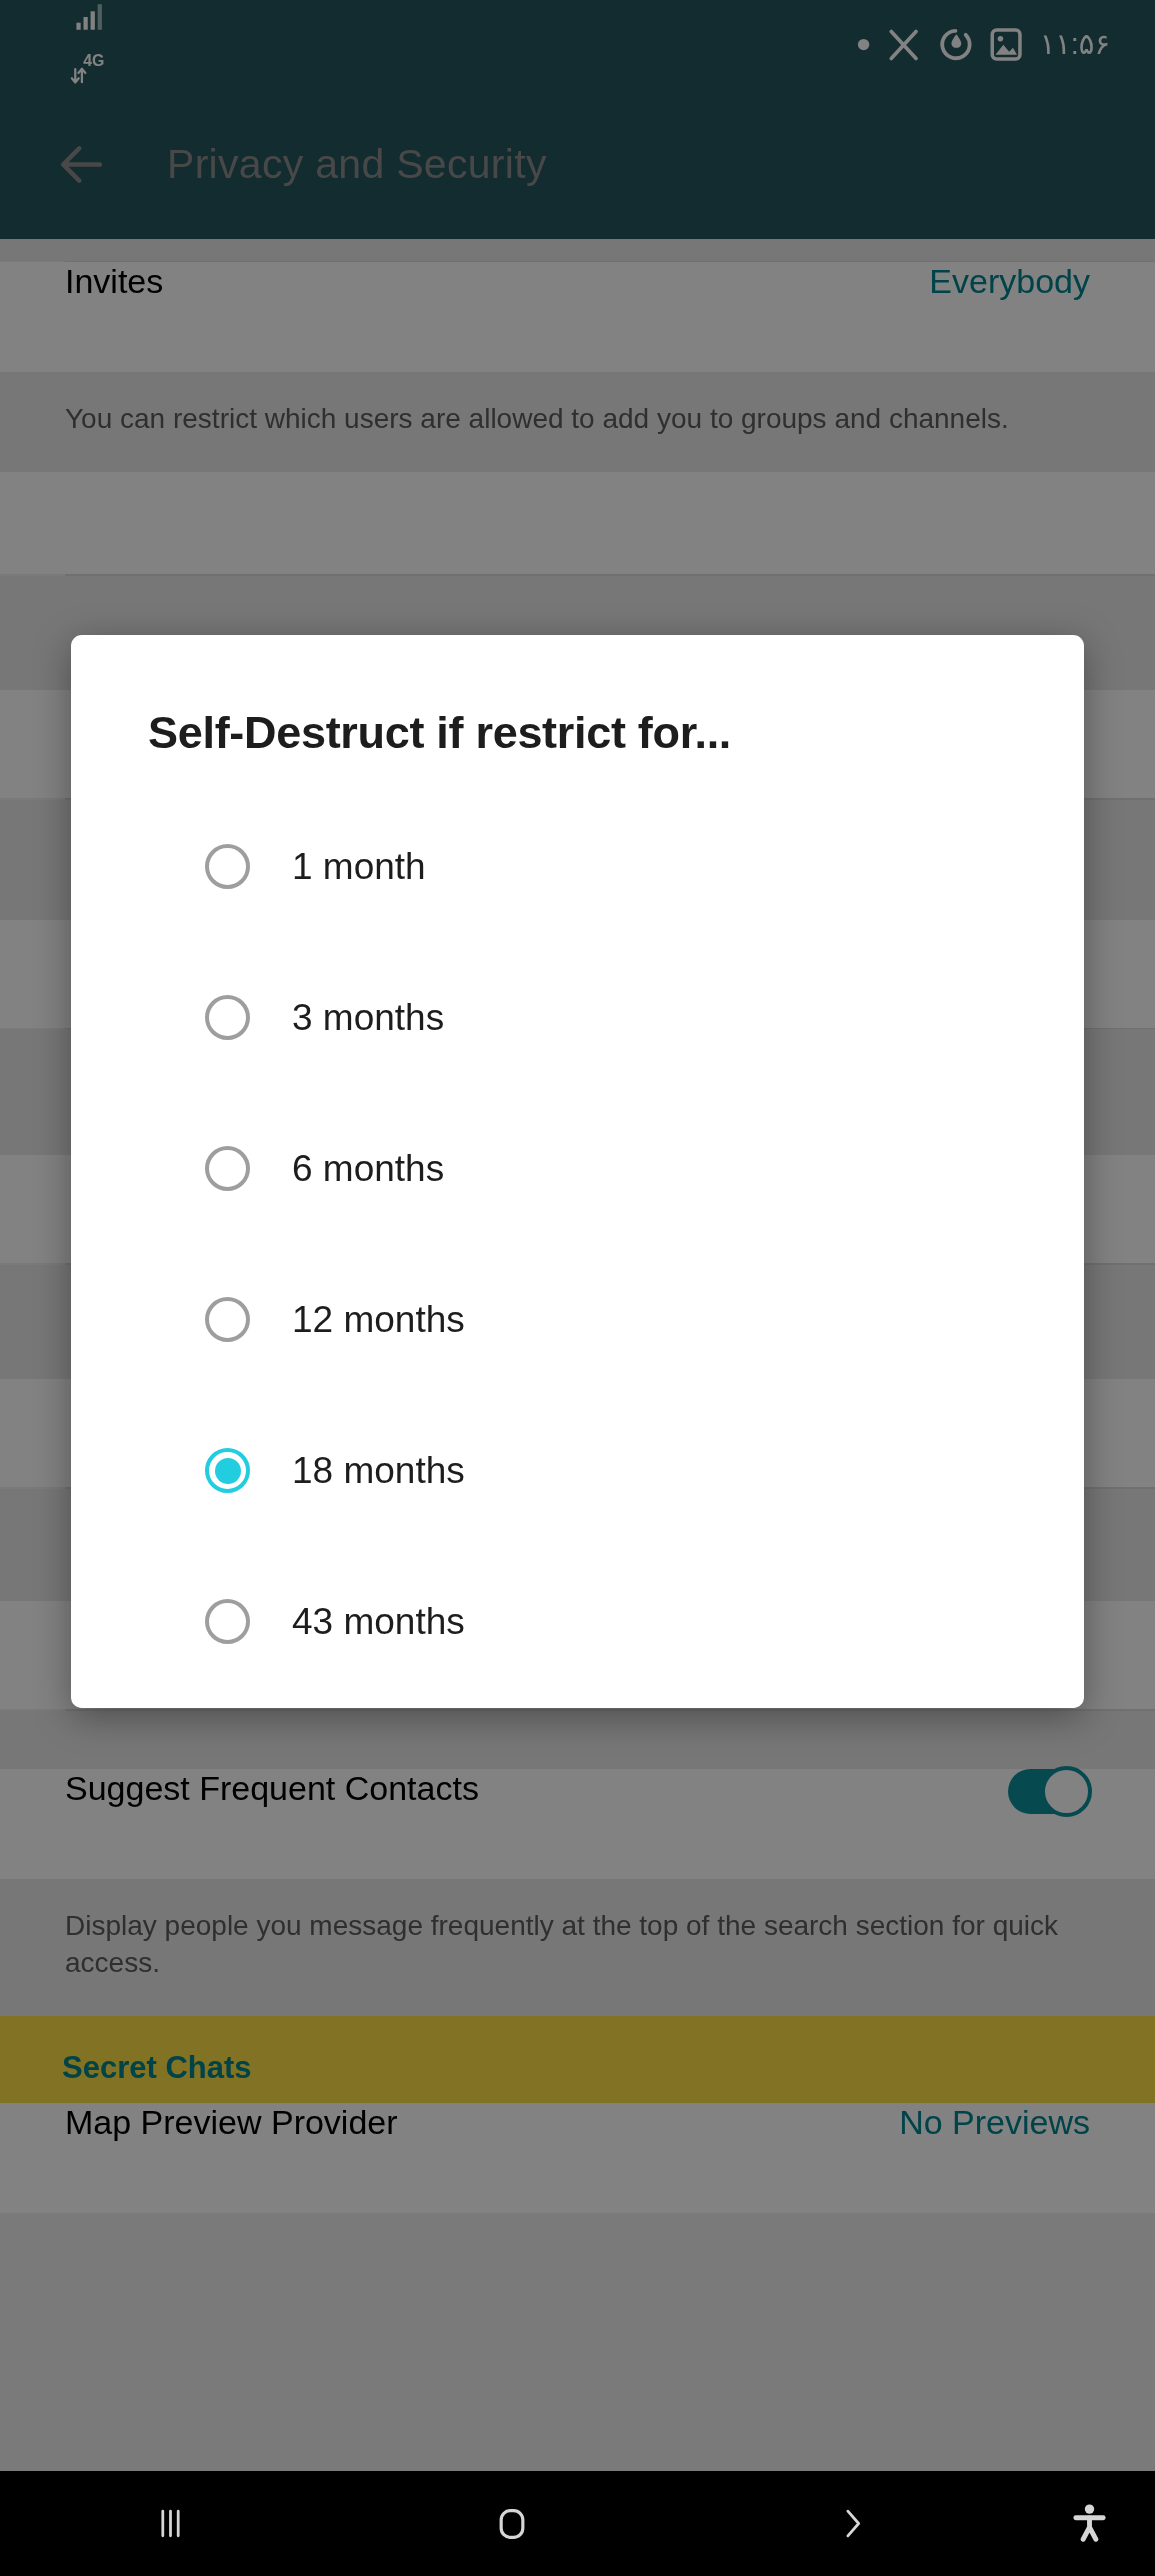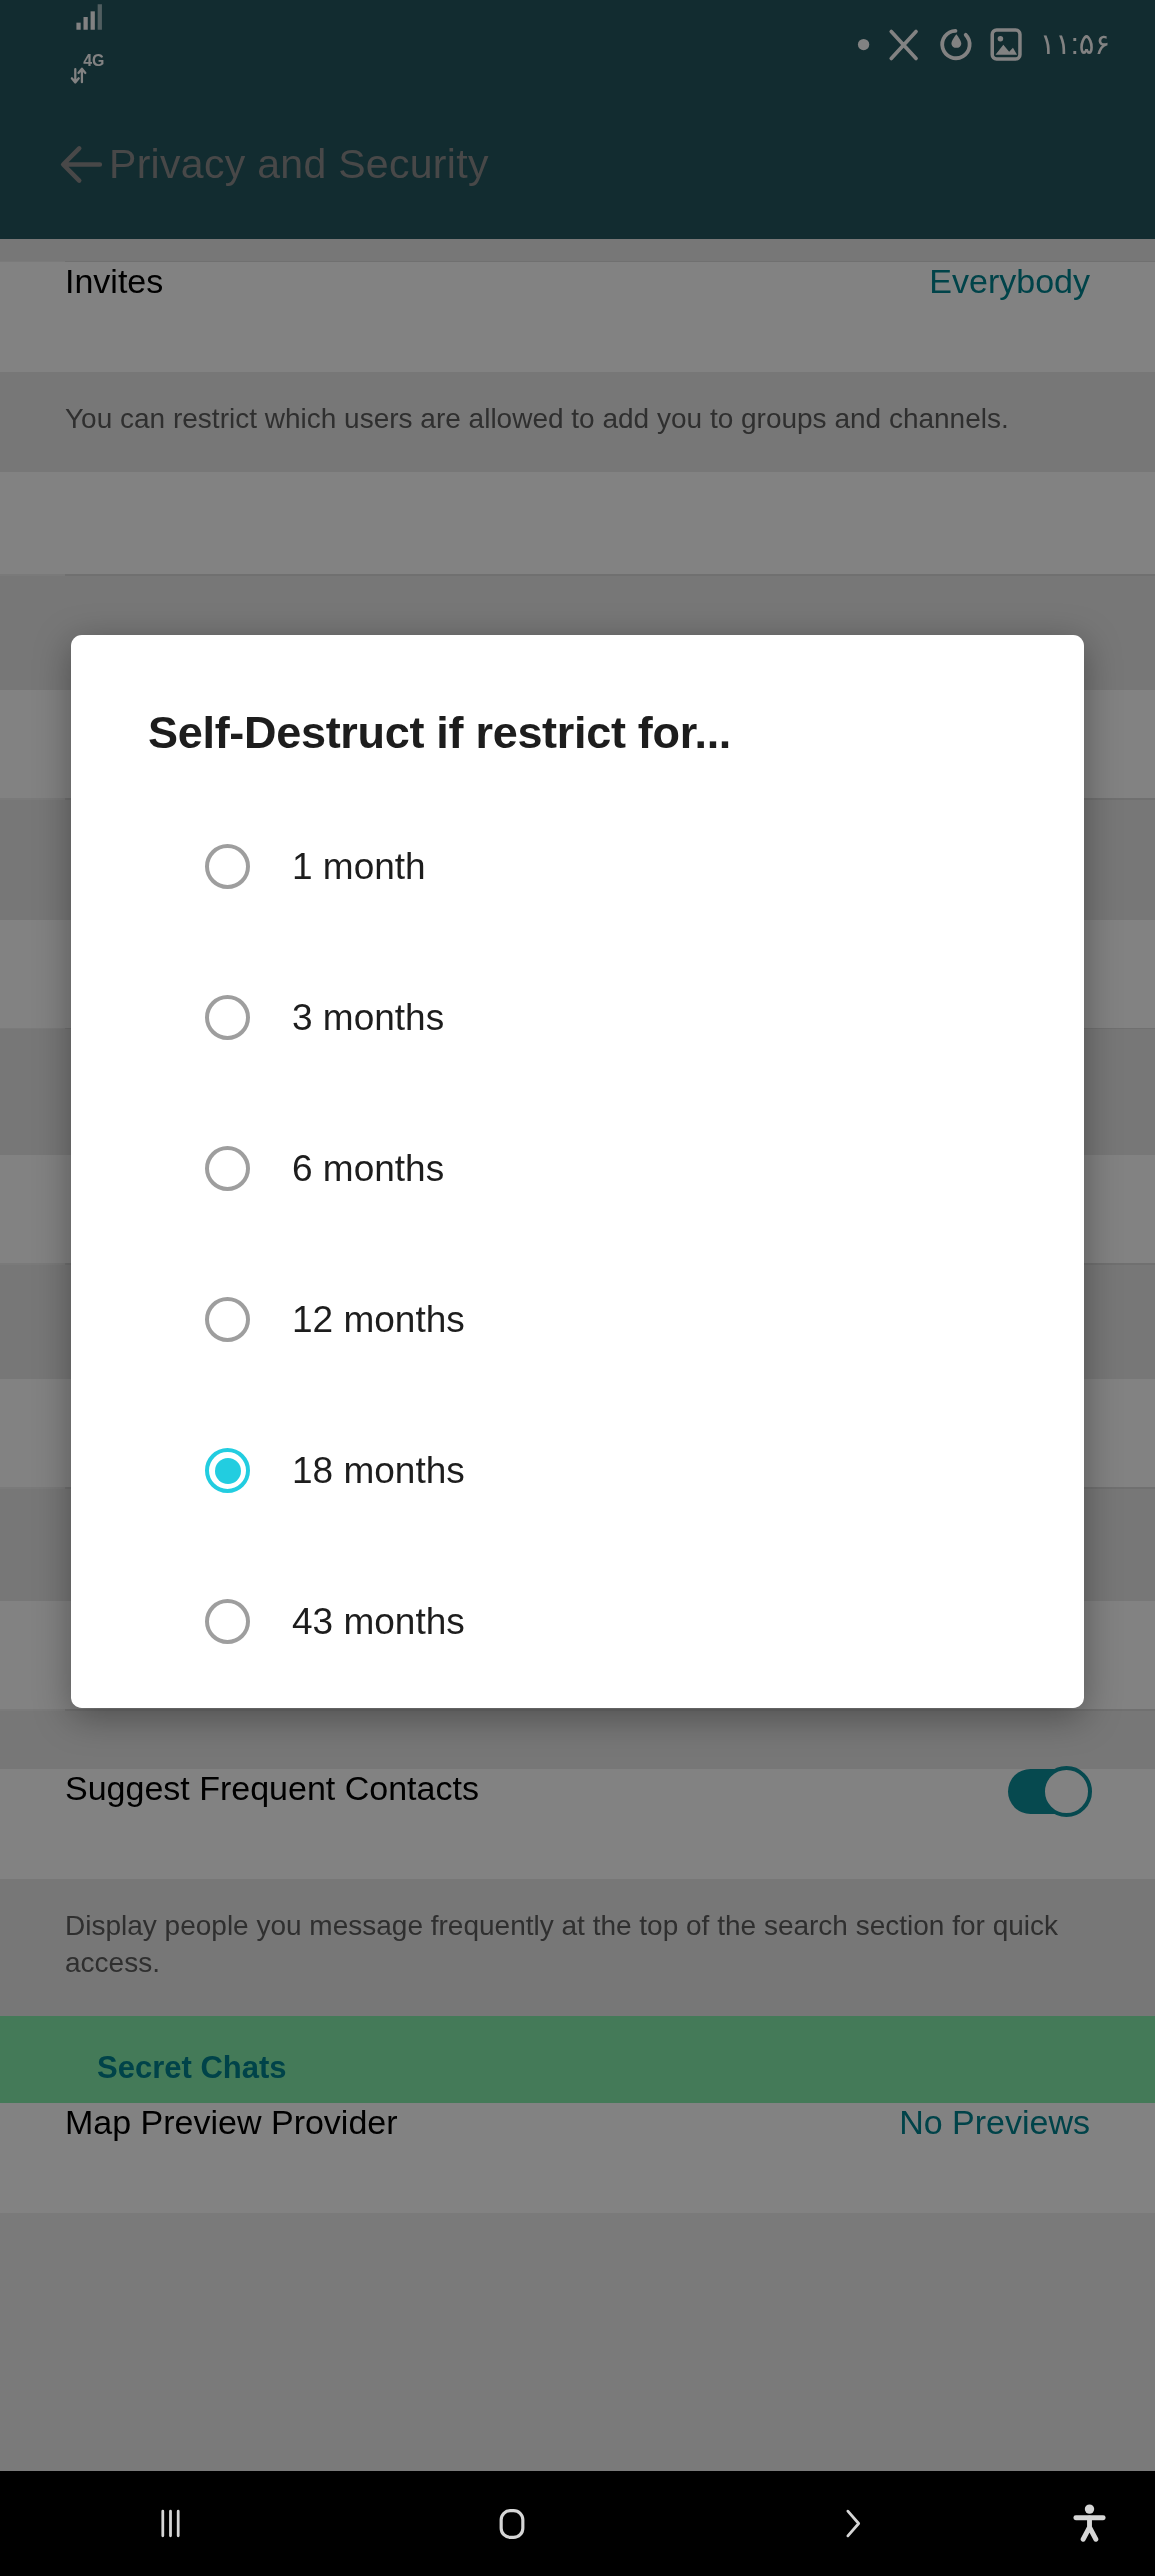--- a/index.html
+++ b/index.html
@@ -53,20 +53,21 @@
   
   .appbar {
     position: absolute; left: 0; top: 89px;
     width: 1155px; height: 150px;
     background: #24565e;
     display: flex; align-items: center;
     padding-left: 54px;
   }
   .back-arrow { width: 55px; height: 55px; flex: 0 0 auto; }
   .appbar-title {
+    margin-left: 58px;
     font-size: 41px; font-weight: 400;
     color: #8d8d8d;
     letter-spacing: 0.3px;
   }
 
   
   .body {
     position: absolute; left: 0; top: 239px;
     width: 1155px; height: 2337px;
     background: #f0f0f0;
@@ -79,21 +80,21 @@
   .row-title { font-size: 34px; color: #000000; }
   .row-value { font-size: 34px; color: #00838f; }
   .divider { height: 1.8px; background: #dcdcdc; margin-left: 65px; }
   .desc-block {
     background: #e9e9e9; padding: 28px 65px 34px 65px;
   }
   .desc-text {
     font-size: 28px; color: #5d5d5d; line-height: 1.34;
   }
   .section-header {
-    background: #86efac; padding: 34px 65px 17px 97px;
+    background: #fde047; padding: 34px 65px 17px 62px;
     font-size: 31px; color: #00838f; font-weight: 700;
   }
   .toggle {
     width: 82px; height: 45px; border-radius: 24px;
     background: #0c8f9c; position: relative; flex: 0 0 auto;
   }
   .toggle .knob {
     position: absolute; right: -2.4px; top: -3px;
     width: 51px; height: 51px; border-radius: 50%;
     background: #ffffff; border: 4.2px solid #0c8f9c;

